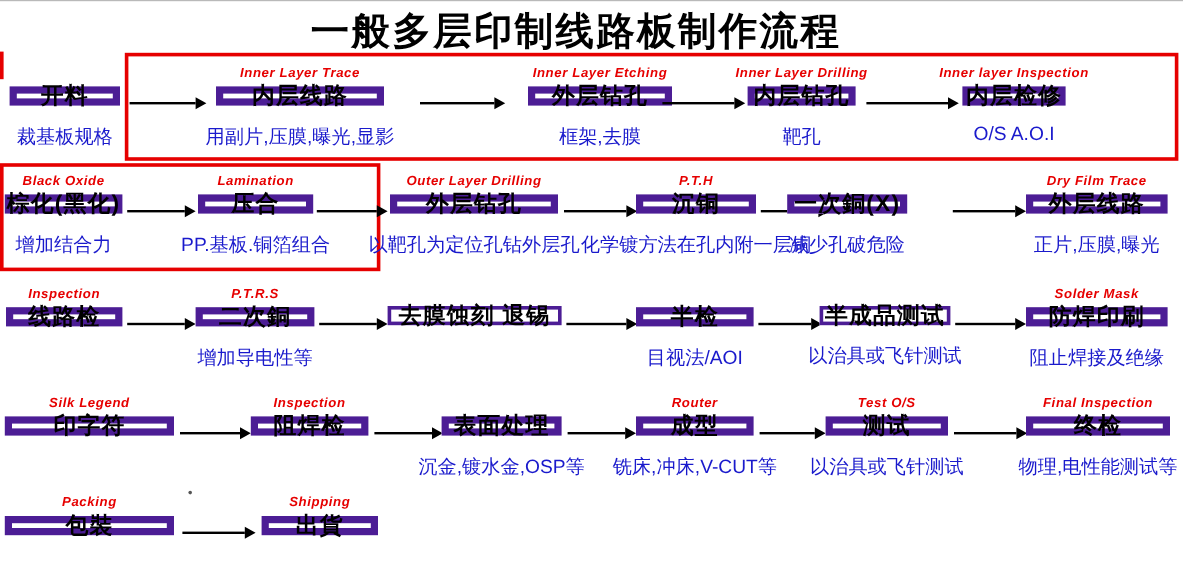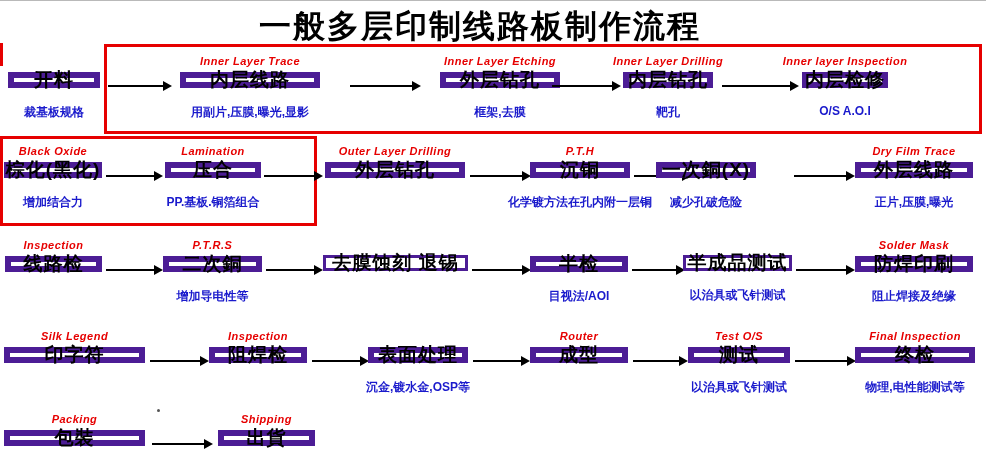--- a/index.html
+++ b/index.html
@@ -10,21 +10,21 @@
          font-family:"DejaVu Serif",serif;font-size:32px;font-weight:bold;color:#000;
          letter-spacing:2px;white-space:nowrap;}
   .node{position:absolute;}
   .box{box-sizing:border-box;border:6px solid #4c1d95;height:16px;background:#fff;
        display:flex;align-items:center;justify-content:center;
        font-weight:bold;font-size:19px;color:#000;letter-spacing:1px;white-space:nowrap;}
   .box.thick{border-width:3px;}
   .en{position:absolute;top:-17px;left:50%;transform:translateX(-50%);
       color:#e60000;font-weight:bold;font-size:11px;white-space:nowrap;letter-spacing:0.5px;font-style:italic;}
   .note{position:absolute;top:32px;left:50%;transform:translateX(-50%);
-        color:#1a1acc;font-weight:bold;font-size:12px;white-space:nowrap;}
+        color:#1a1acc;font-weight:normal;font-size:16px;white-space:nowrap;}
   .arrow{position:absolute;height:2px;background:#000;}
   .arrow::after{content:"";position:absolute;right:-9px;top:-4px;width:0;height:0;
                 border-left:9px solid #000;border-top:5px solid transparent;
                 border-bottom:5px solid transparent;}
   .outline{position:absolute;box-sizing:border-box;border:3px solid #e60000;background:transparent;}
   .redmark{position:absolute;background:#e60000;}
   .dot{position:absolute;width:3px;height:3px;background:#555;border-radius:50%;}
 </style>
 </head>
 <body>
@@ -77,20 +77,21 @@
   <div class="arrow" style="left:106px;top:175px;width:48px;"></div>
   <div class="node" style="left:165px;top:162px;width:96px;">
     <div class="en">Lamination</div>
     <div class="box">压合</div>
     <div class="note">PP.基板.铜箔组合</div>
   </div>
   <div class="arrow" style="left:264px;top:175px;width:50px;"></div>
   <div class="node" style="left:325px;top:162px;width:140px;">
     <div class="en">Outer Layer Drilling</div>
     <div class="box">外层钻孔</div>
+    <div class="note">以靶孔为定位孔钻外层孔</div>
   </div>
   <div class="arrow" style="left:470px;top:175px;width:52px;"></div>
   <div class="node" style="left:530px;top:162px;width:100px;">
     <div class="en">P.T.H</div>
     <div class="box">沉铜</div>
     <div class="note">化学镀方法在孔内附一层铜</div>
   </div>
   <div class="arrow" style="left:634px;top:175px;width:48px;"></div>
   <div class="node" style="left:656px;top:162px;width:100px;">
     <div class="box">一次銅(X)</div>
@@ -145,20 +146,21 @@
   </div>
   <div class="arrow" style="left:312px;top:360px;width:48px;"></div>
   <div class="node" style="left:368px;top:347px;width:100px;">
     <div class="box">表面处理</div>
     <div class="note">沉金,镀水金,OSP等</div>
   </div>
   <div class="arrow" style="left:473px;top:360px;width:48px;"></div>
   <div class="node" style="left:530px;top:347px;width:98px;">
     <div class="en">Router</div>
     <div class="box">成型</div>
+    <div class="note">铣床,冲床,V-CUT等</div>
   </div>
   <div class="arrow" style="left:633px;top:360px;width:46px;"></div>
   <div class="node" style="left:688px;top:347px;width:102px;">
     <div class="en">Test O/S</div>
     <div class="box">测试</div>
     <div class="note">以治具或飞针测试</div>
   </div>
   <div class="arrow" style="left:795px;top:360px;width:52px;"></div>
   <div class="node" style="left:855px;top:347px;width:120px;">
     <div class="en">Final Inspection</div>

